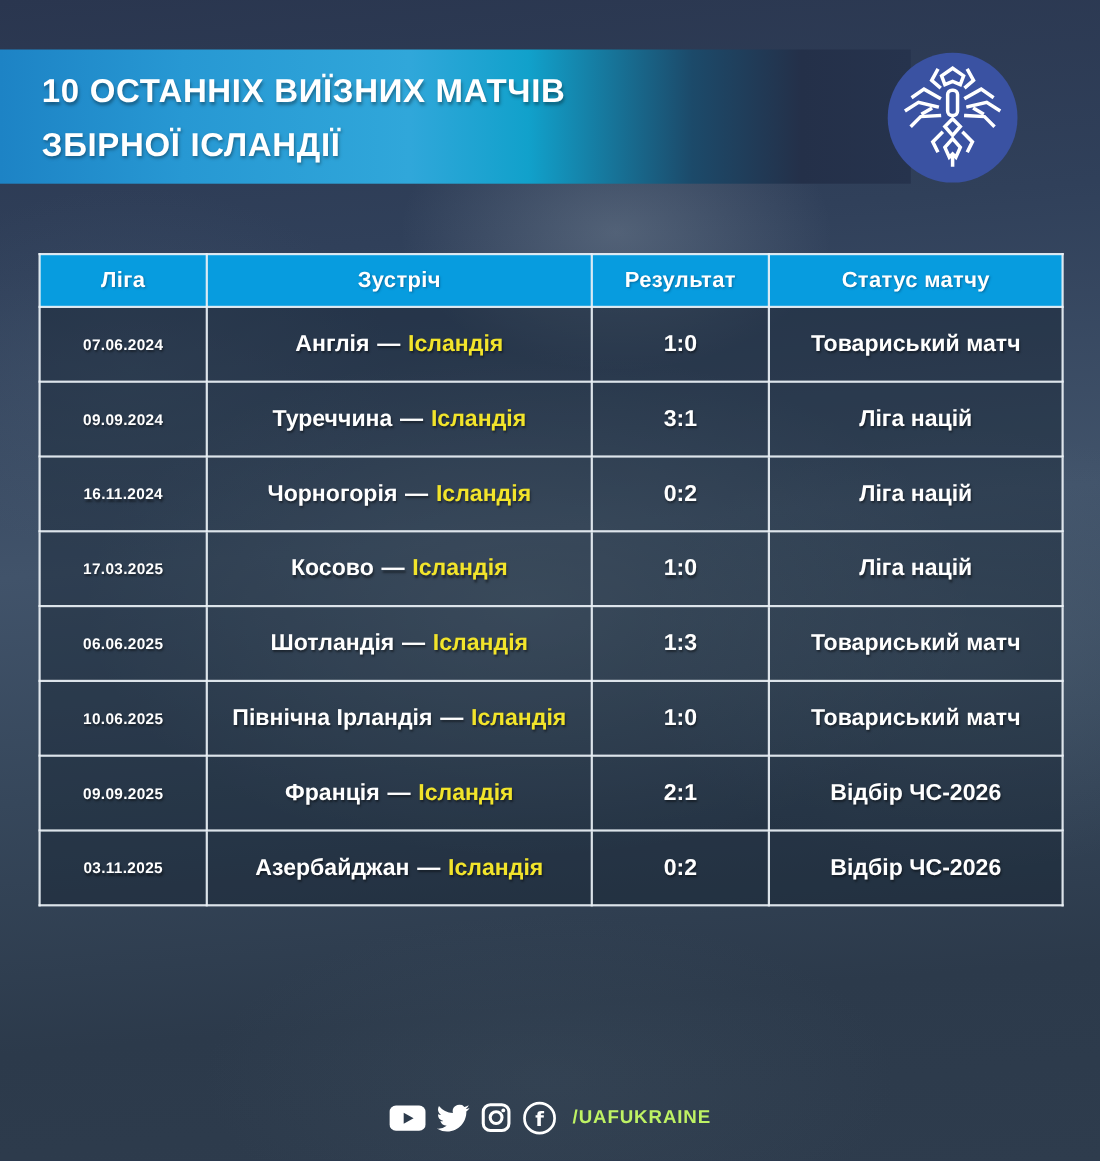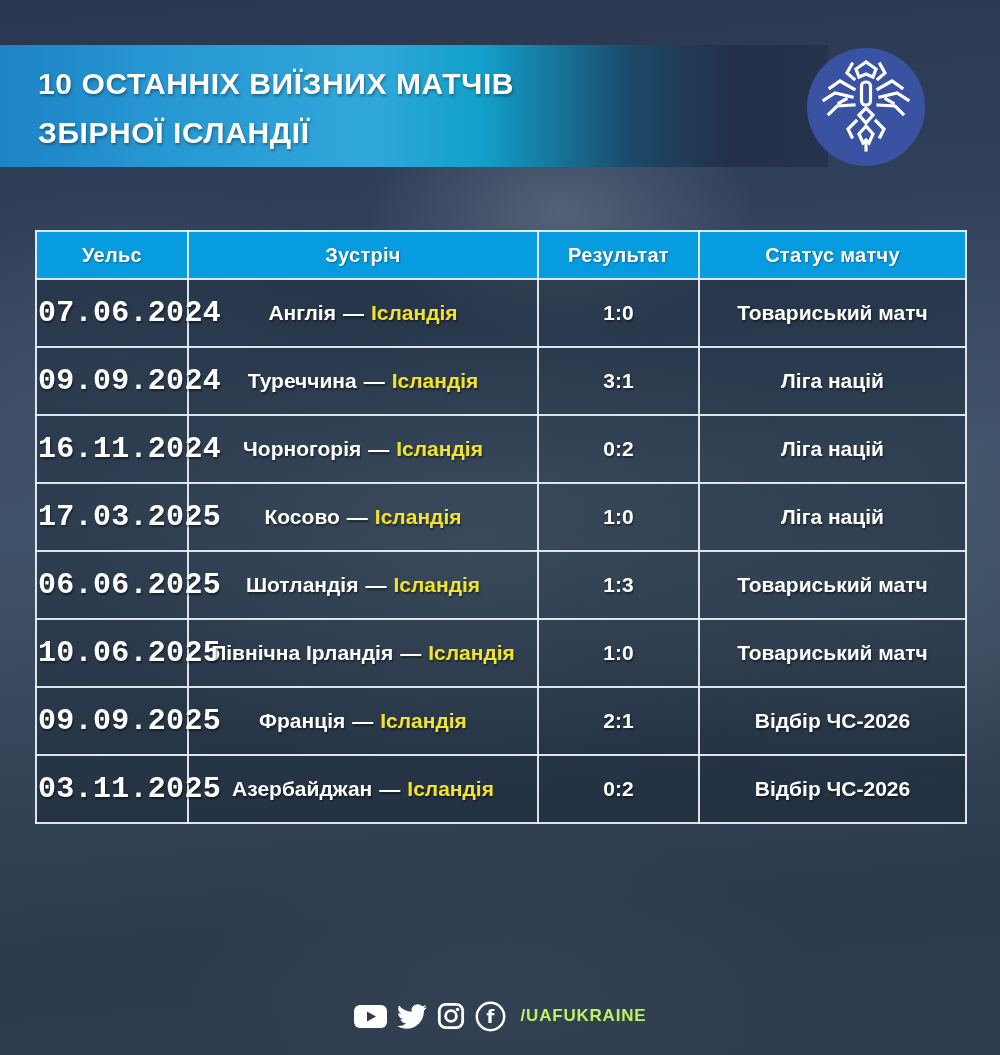--- a/index.html
+++ b/index.html
@@ -41,21 +41,21 @@
     color:#ffffff;font-weight:bold;
     text-shadow:1px 2px 2px rgba(0,0,0,0.45);
   }
   .match-table th{
     background:#079cdf;height:44px;font-size:20px;letter-spacing:0.3px;
     text-shadow:1px 1px 2px rgba(0,20,50,0.35);
   }
   .match-table td{
     background:rgba(16,29,43,0.38);height:64px;font-size:21px;
   }
-  td.c-date{font-size:30px;letter-spacing:0.3px;font-family:Liberation Mono, monospace;}
+  td.c-date{font-size:14px;letter-spacing:0.3px;}
   .away-team{color:#f2e42b;}
   .match-sep{margin:0 7px;}
   
   .footer{
     position:absolute;left:0;top:996px;width:1000px;height:40px;z-index:2;
     display:flex;align-items:center;justify-content:center;gap:10px;
   }
   .footer .icon{display:flex;align-items:center;justify-content:center;}
   .footer-handle{
     color:#bef264;font-weight:bold;font-size:17px;letter-spacing:0.8px;margin-left:5px;
@@ -107,21 +107,21 @@
 
 <table class="match-table">
   <colgroup>
     <col style="width:152px">
       <col style="width:350px">
       <col style="width:161px">
       <col style="width:267px">
   </colgroup>
   <thead>
     <tr>
-      <th>Уельс</th>
+      <th>Ліга</th>
       <th>Зустріч</th>
       <th>Результат</th>
       <th>Статус матчу</th>
     </tr>
   </thead>
   <tbody>
   <tr>
     <td class="c-date">07.06.2024</td>
     <td class="c-match"><span>Англія</span><span class="match-sep">—</span><span class="away-team" style="color: rgb(242, 228, 43);">Ісландія</span></td>
     <td class="c-result">1:0</td>

